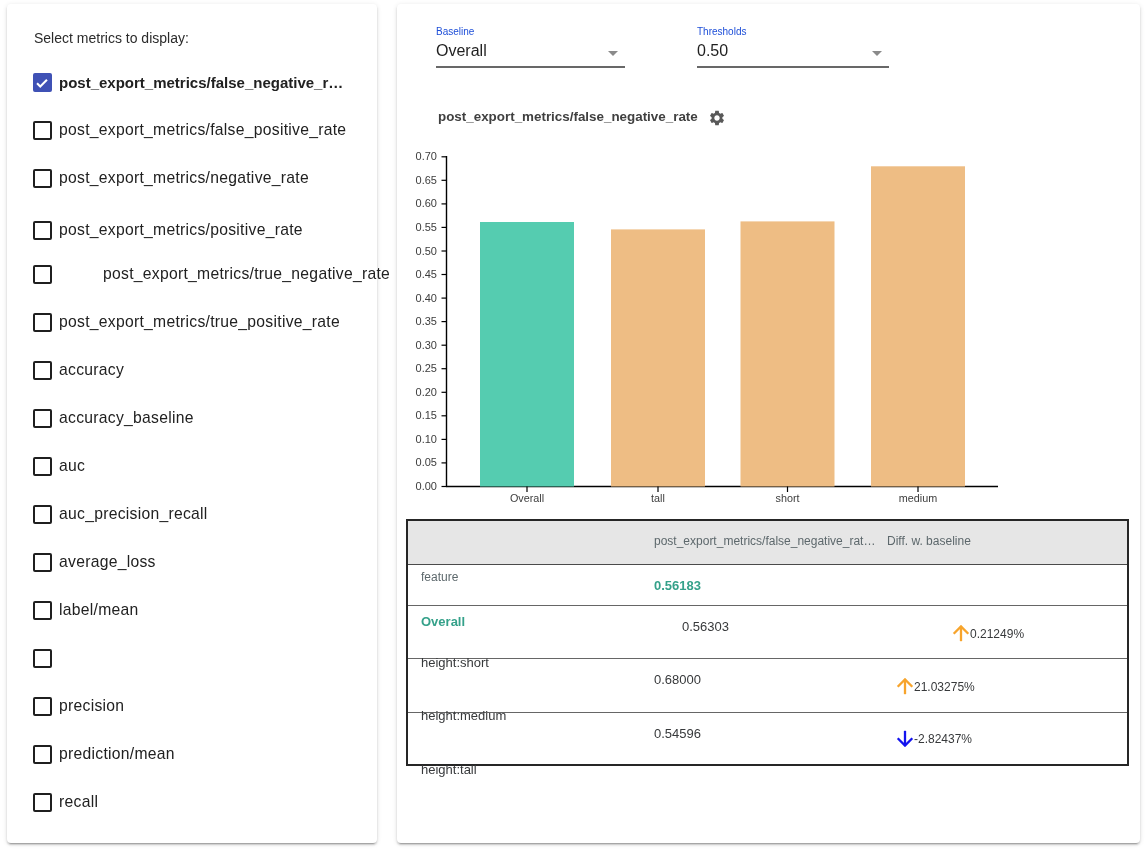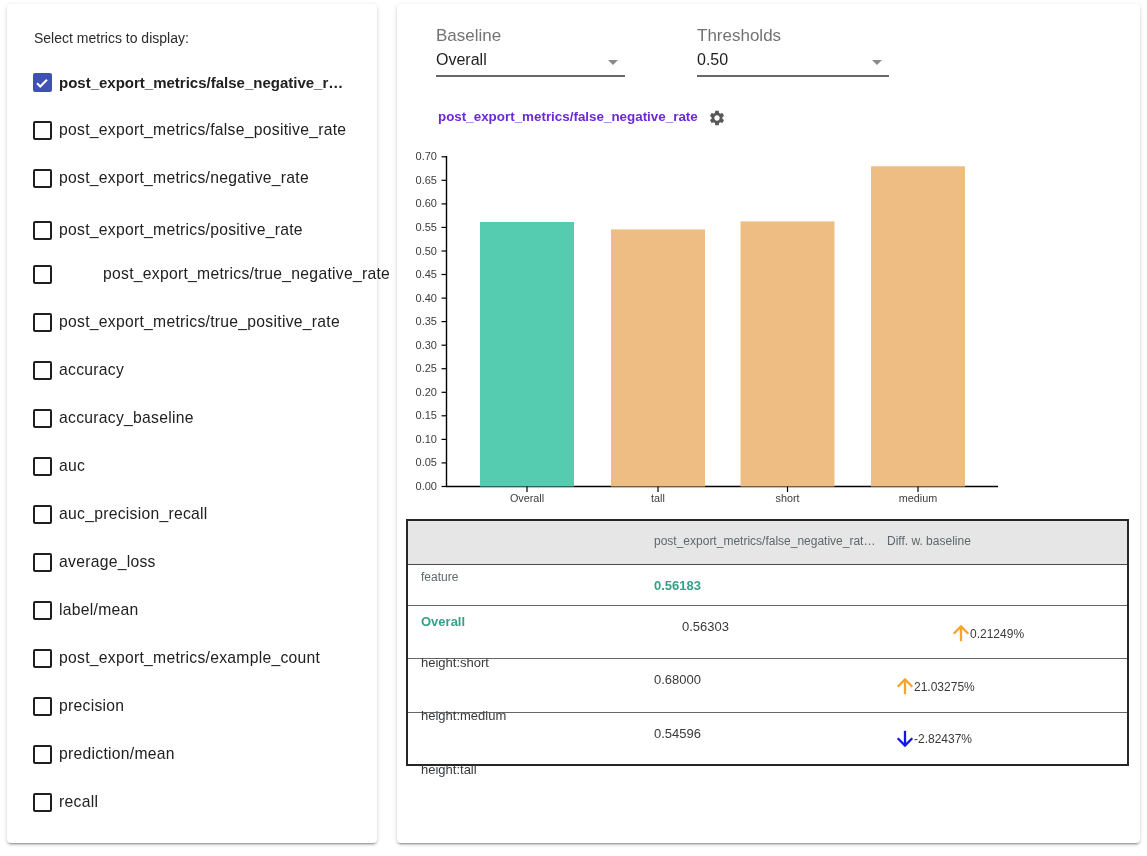--- a/index.html
+++ b/index.html
@@ -9,26 +9,26 @@
   .left{left:7px;width:370px;height:839px;}
   .right{left:397px;width:743px;height:839px;}
 
   .sel-title{position:absolute;left:27px;top:26px;font-size:14px;color:#2b2b2b;}
   .mrow{position:absolute;left:26px;height:48px;display:flex;align-items:center;}
   .cb{width:19px;height:19px;border:2px solid #1f1f1f;border-radius:2px;box-sizing:border-box;margin-right:7px;flex:none;}
   .cb.on{border-color:#3f51b5;background:#3f51b5;}
   .mlabel{font-size:15.7px;letter-spacing:0.28px;color:#212121;white-space:nowrap;}
   .mrow.first .mlabel{font-weight:bold;font-size:15px;letter-spacing:0;}
 
-  .ddlabel{font-size:17px;color:#737373;}
+  .ddlabel{font-size:10px;color:#1d4ed8;}
   .ddval{font-size:16px;color:#1f1f1f;margin-top:5px;}
   .dd{position:absolute;top:22px;border-bottom:2px solid #686868;padding-bottom:6px;}
   .dd .tri{position:absolute;right:7px;bottom:10px;width:0;height:0;border-left:5.2px solid transparent;border-right:5.2px solid transparent;border-top:5.2px solid #8a8a8a;}
 
-  .chart-title{position:absolute;left:41px;top:105px;font-size:13.4px;font-weight:bold;color:#6d28d9;}
+  .chart-title{position:absolute;left:41px;top:105px;font-size:13.4px;font-weight:bold;color:#404040;}
 
   .ftable{position:absolute;left:9px;top:515px;width:719px;border:2px solid #262626;background:#fff;}
   .trow{display:flex;box-sizing:border-box;}
   .trow .c1{width:233px;flex:none;padding:13px 0 0 13px;box-sizing:border-box;margin-top:36px;}
   .trow .c2{width:233px;flex:none;padding:13px 0 0 13px;box-sizing:border-box;}
   .trow .c3{flex:auto;padding:13px 0 0 13px;box-sizing:border-box;}
   .thead{background:#e6e6e6;height:44px;border-bottom:1px solid #4a4a4a;font-size:12px;color:#5d686c;}
   .tr1{height:41px;border-bottom:1px solid #666;font-size:13px;font-weight:bold;color:#35a18a;}
   .tr2{height:53px;border-bottom:1px solid #666;font-size:13px;color:#37393b;gap:28px;}
   .tr3{height:54px;border-bottom:1px solid #666;font-size:13px;color:#37393b;}
@@ -88,21 +88,20 @@
   <div class="mrow" style="top:534px;">
       <div class="cb"></div>
       <div class="mlabel">average_loss</div>
     </div>
   <div class="mrow" style="top:582px;">
       <div class="cb"></div>
       <div class="mlabel">label/mean</div>
     </div>
   <div class="mrow" style="top:630px;">
       <div class="cb"></div>
-      <div class="mlabel">post_export_metrics/example_count</div>
     </div>
   <div class="mrow" style="top:678px;">
       <div class="cb"></div>
       <div class="mlabel">precision</div>
     </div>
   <div class="mrow" style="top:726px;">
       <div class="cb"></div>
       <div class="mlabel">prediction/mean</div>
     </div>
   <div class="mrow" style="top:774px;">

